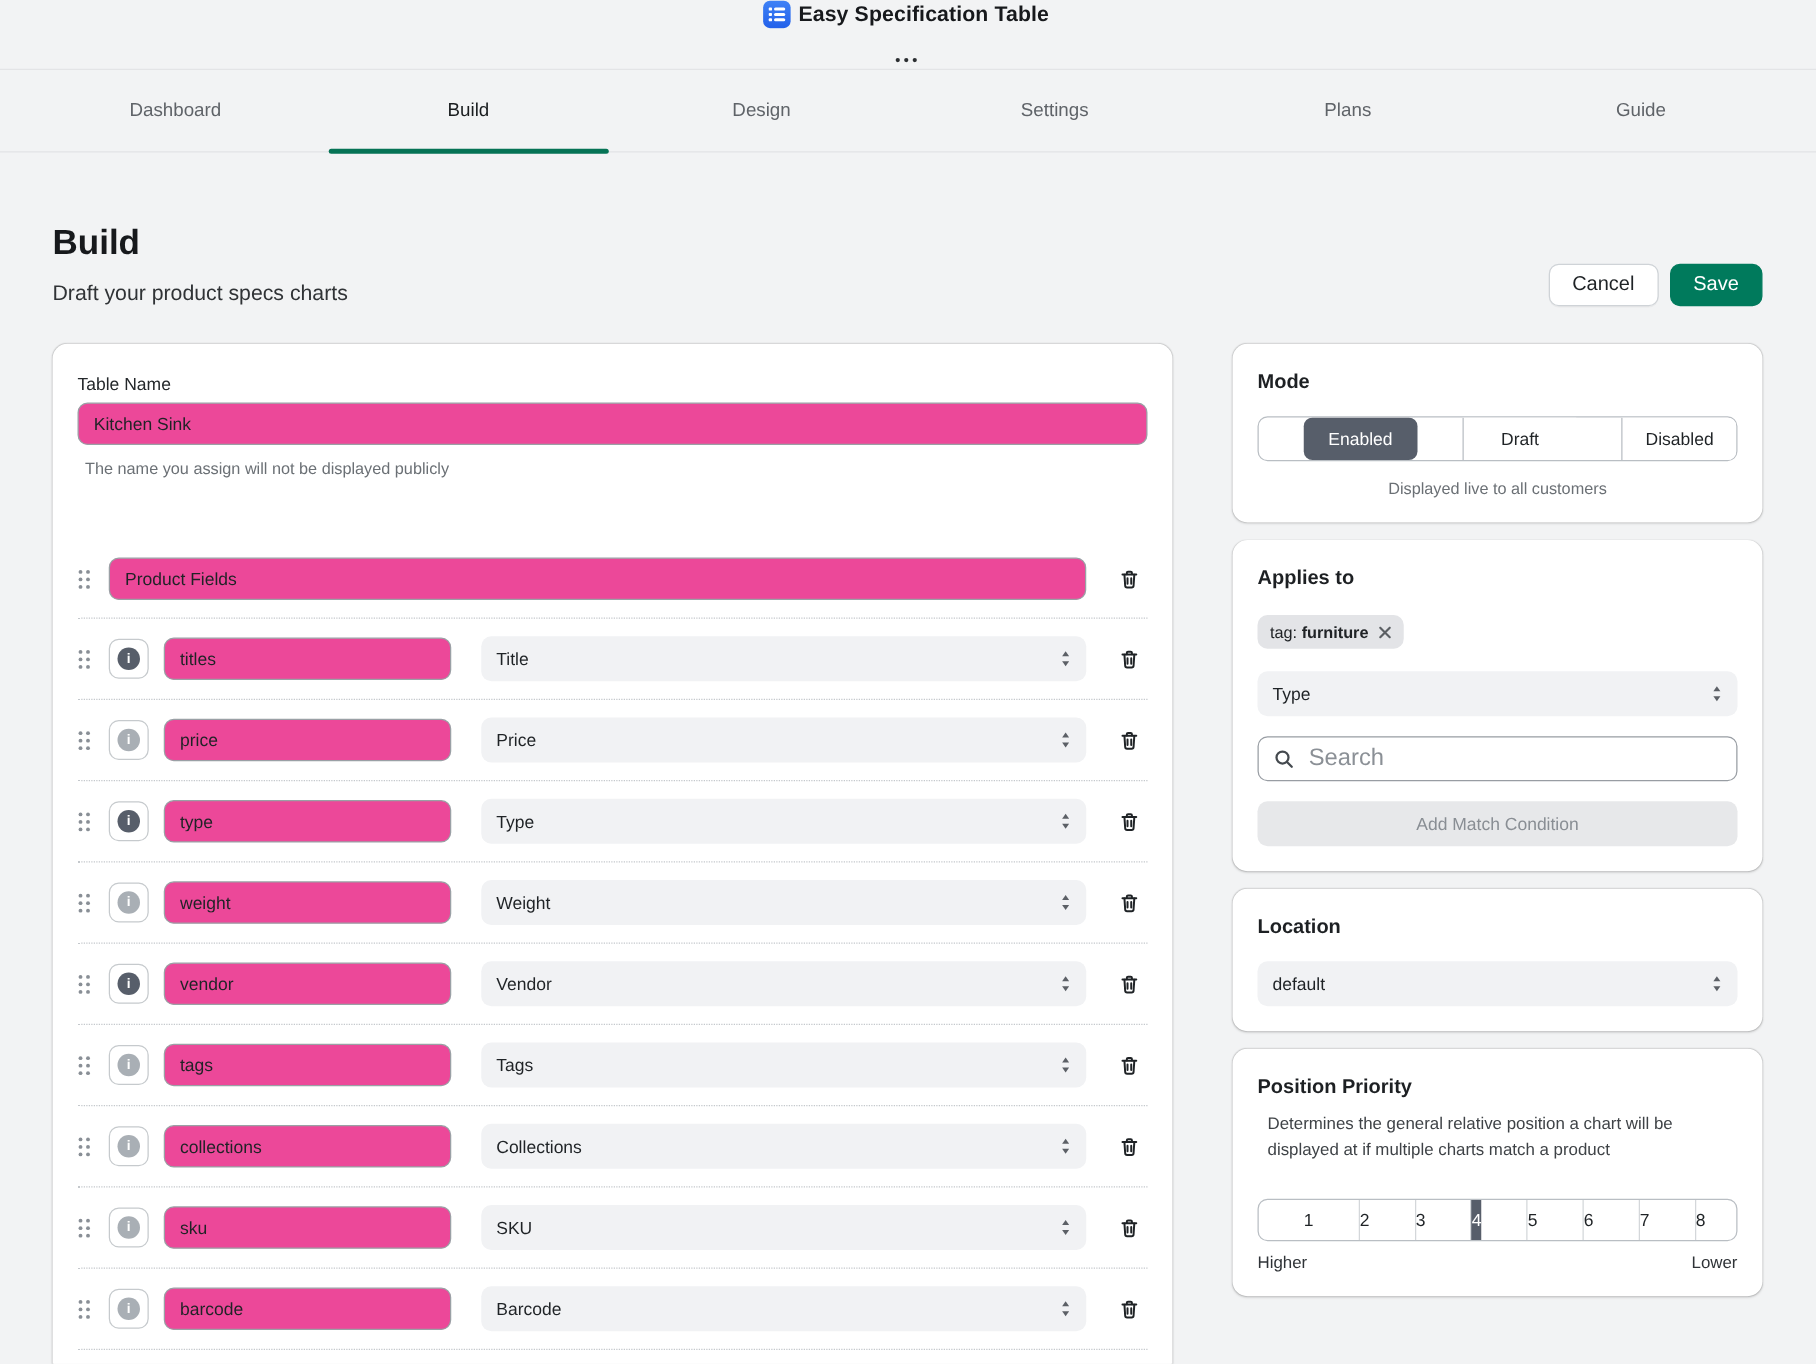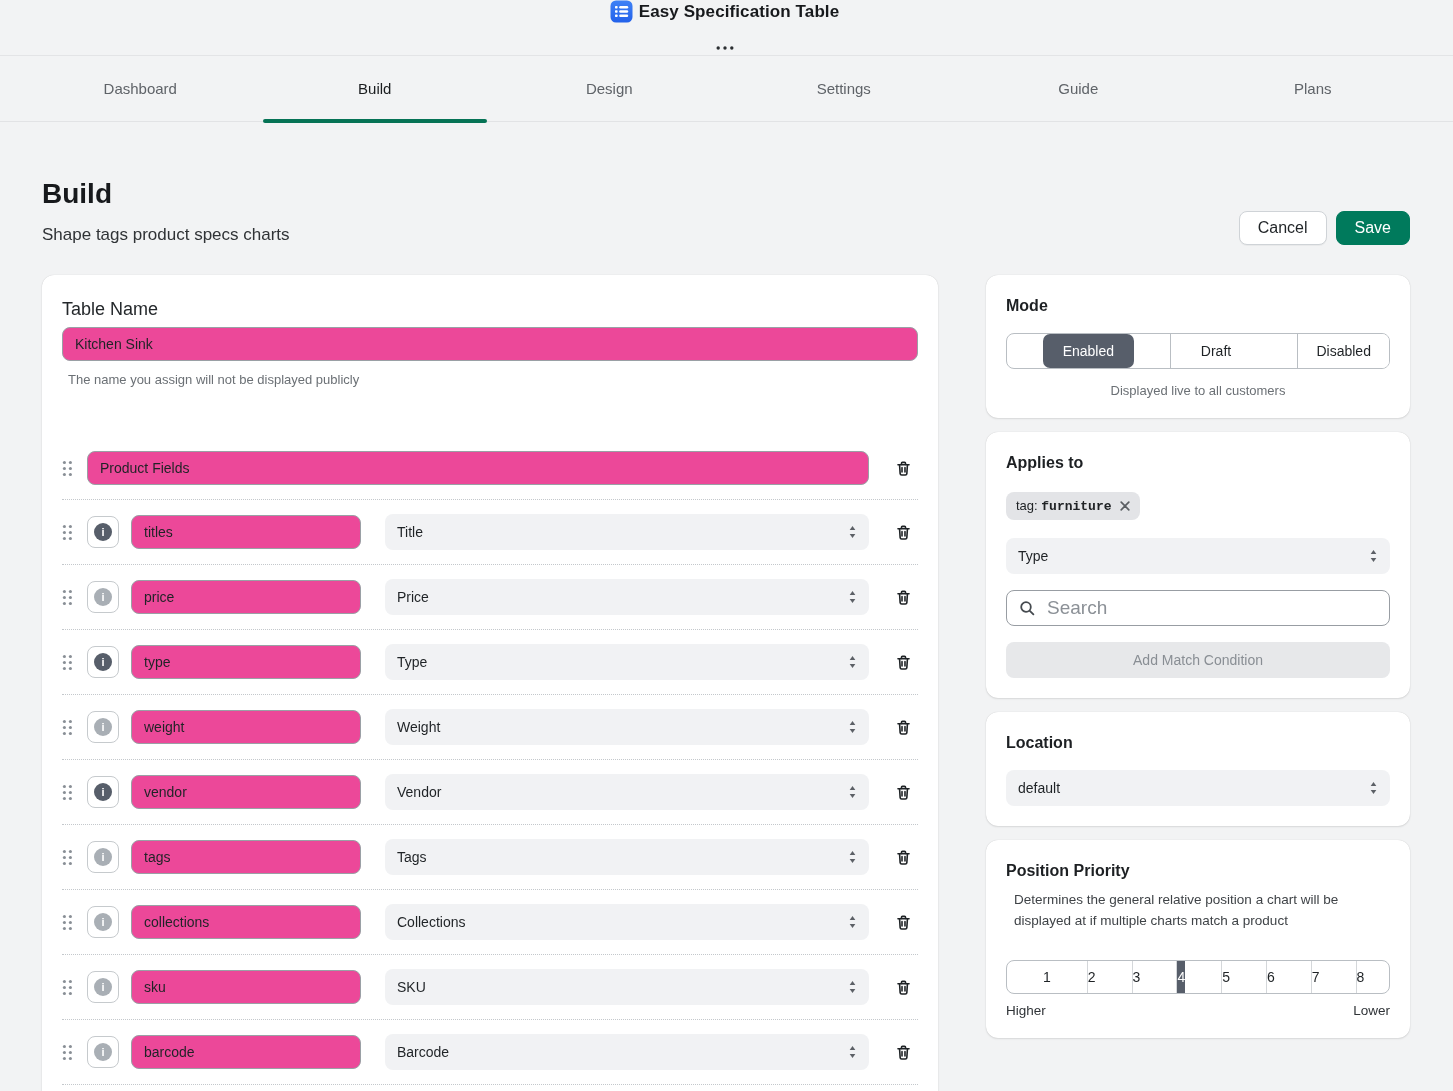--- a/index.html
+++ b/index.html
@@ -47,21 +47,21 @@
   
   .columns { display:flex; gap:20px; margin-top:30px; align-items:flex-start; }
   .card {
     background:#fff; border-radius:12px; padding:20px;
     box-shadow:0 1px 2px rgba(0,0,0,.10), 0 0 1px rgba(0,0,0,.18);
   }
   .main-card { width:896px; padding-bottom:60px; }
   .aside { width:452px; display:flex; flex-direction:column; gap:14px;padding-left:28px; }
   .card-title { font-size:16px; font-weight:700; margin:2px 0 18px; color:#1d2023; }
   
-  .field-label { font-size:18px; color:#24282b; margin:4px 0 7px; }
+  .field-label { font-size:14px; color:#24282b; margin:4px 0 7px; }
   .text-input {
     width:100%; height:34px; border:1px solid #9aa0a5; border-radius:8px;
     padding:0 12px; font-size:14px; color:#1f2326; background:#ec4899; outline:none;
     font-family:"Liberation Sans", sans-serif;
   }
   .helper { font-size:13px; color:#6b7075; margin:11px 0 0 6px; }
   .rows { margin-top:50px; }
   .row { display:flex; align-items:center; padding:14px 0; border-bottom:1px dotted #c4c8cc; }
   .drag { width:14px; margin-right:11px; display:flex; cursor:grab; background:none; border:none; padding:0; }
   .info-btn {
@@ -92,21 +92,21 @@
     color:#1f2326; cursor:pointer; border-left:1px solid #b9bec3; background:#fff;margin-left:36px;
   }
   .segment:first-child { border-left:none; }
   .segment.selected { background:#575e6a; color:#fff; border-color:#575e6a; border-radius:7px; }
   .mode-helper { text-align:center; font-size:13px; color:#6b7075; margin-top:14px; }
   
   .chip {
     display:inline-flex; align-items:center; gap:8px; background:#e3e4e7;
     border-radius:8px; padding:6px 10px; font-size:13px; color:#202326; margin:2px 0 18px;
   }
-  .chip b { font-weight:700;font-family:Liberation Mono, monospace; }
+  .chip b { font-weight:700; }
   .chip-x { background:none; border:none; padding:0; cursor:pointer; display:flex; }
   .stack > * + * { margin-top:16px; }
   .search-box {
     display:flex; align-items:center; gap:9px; border:1px solid #989da3; border-radius:8px;
     height:36px; padding:0 12px; background:#fff;
   }
   .search-box input {
     border:none; outline:none; flex:1; font-size:19px; color:#1f2326;
     font-family:Liberation Sans, sans-serif; background:transparent;
   }
@@ -165,34 +165,34 @@
 
   <div class="tab">
       <span>Design</span>
     </div>
 
   <div class="tab">
       <span>Settings</span>
     </div>
 
   <div class="tab">
+      <span>Plans</span>
+    </div>
+
+  <div class="tab">
       <span>Guide</span>
-    </div>
-
-  <div class="tab">
-      <span>Plans</span>
     </div>
 </nav>
 
 <div class="content">
 
   <div class="page-head">
     <div>
       <h2 class="page-title">Build</h2>
-      <p class="page-subtitle">Shape tags product specs charts</p>
+      <p class="page-subtitle">Draft your product specs charts</p>
     </div>
     <div class="head-actions">
       <button class="btn btn-cancel">Cancel</button>
       <button class="btn btn-save">Save</button>
     </div>
   </div>
 
   <div class="columns">
 
     <section class="card main-card">

